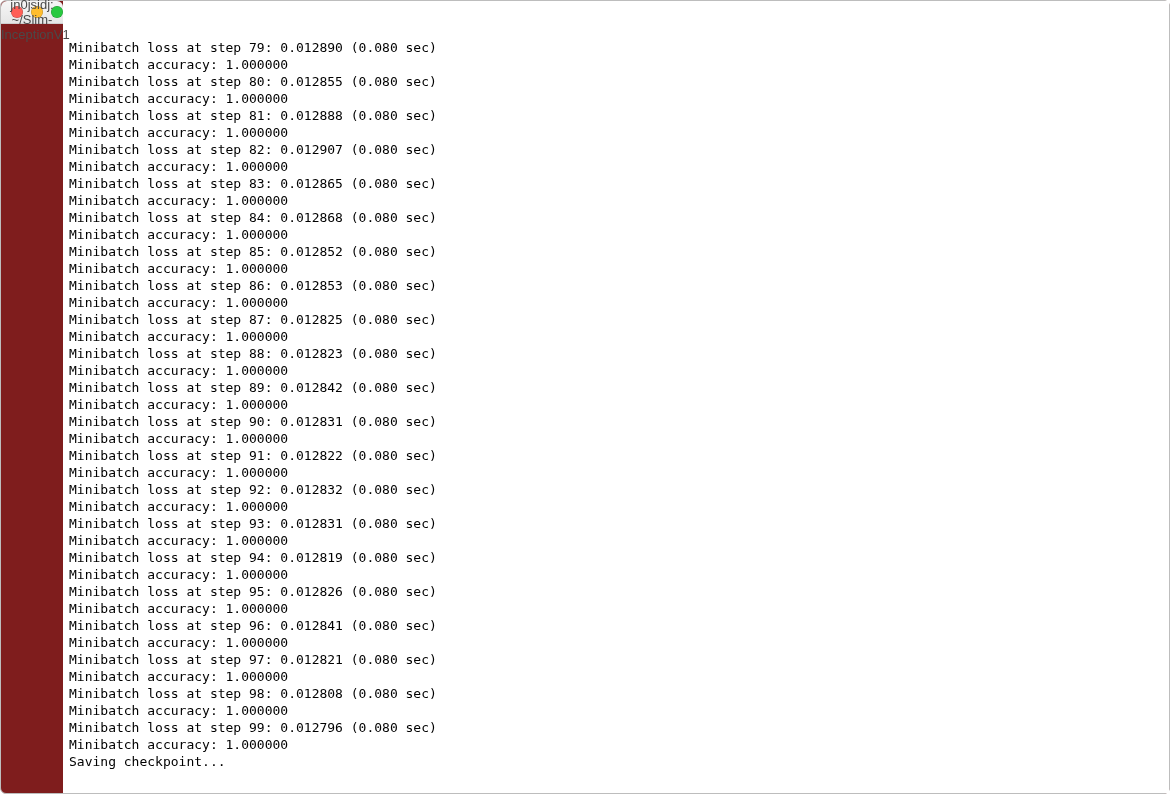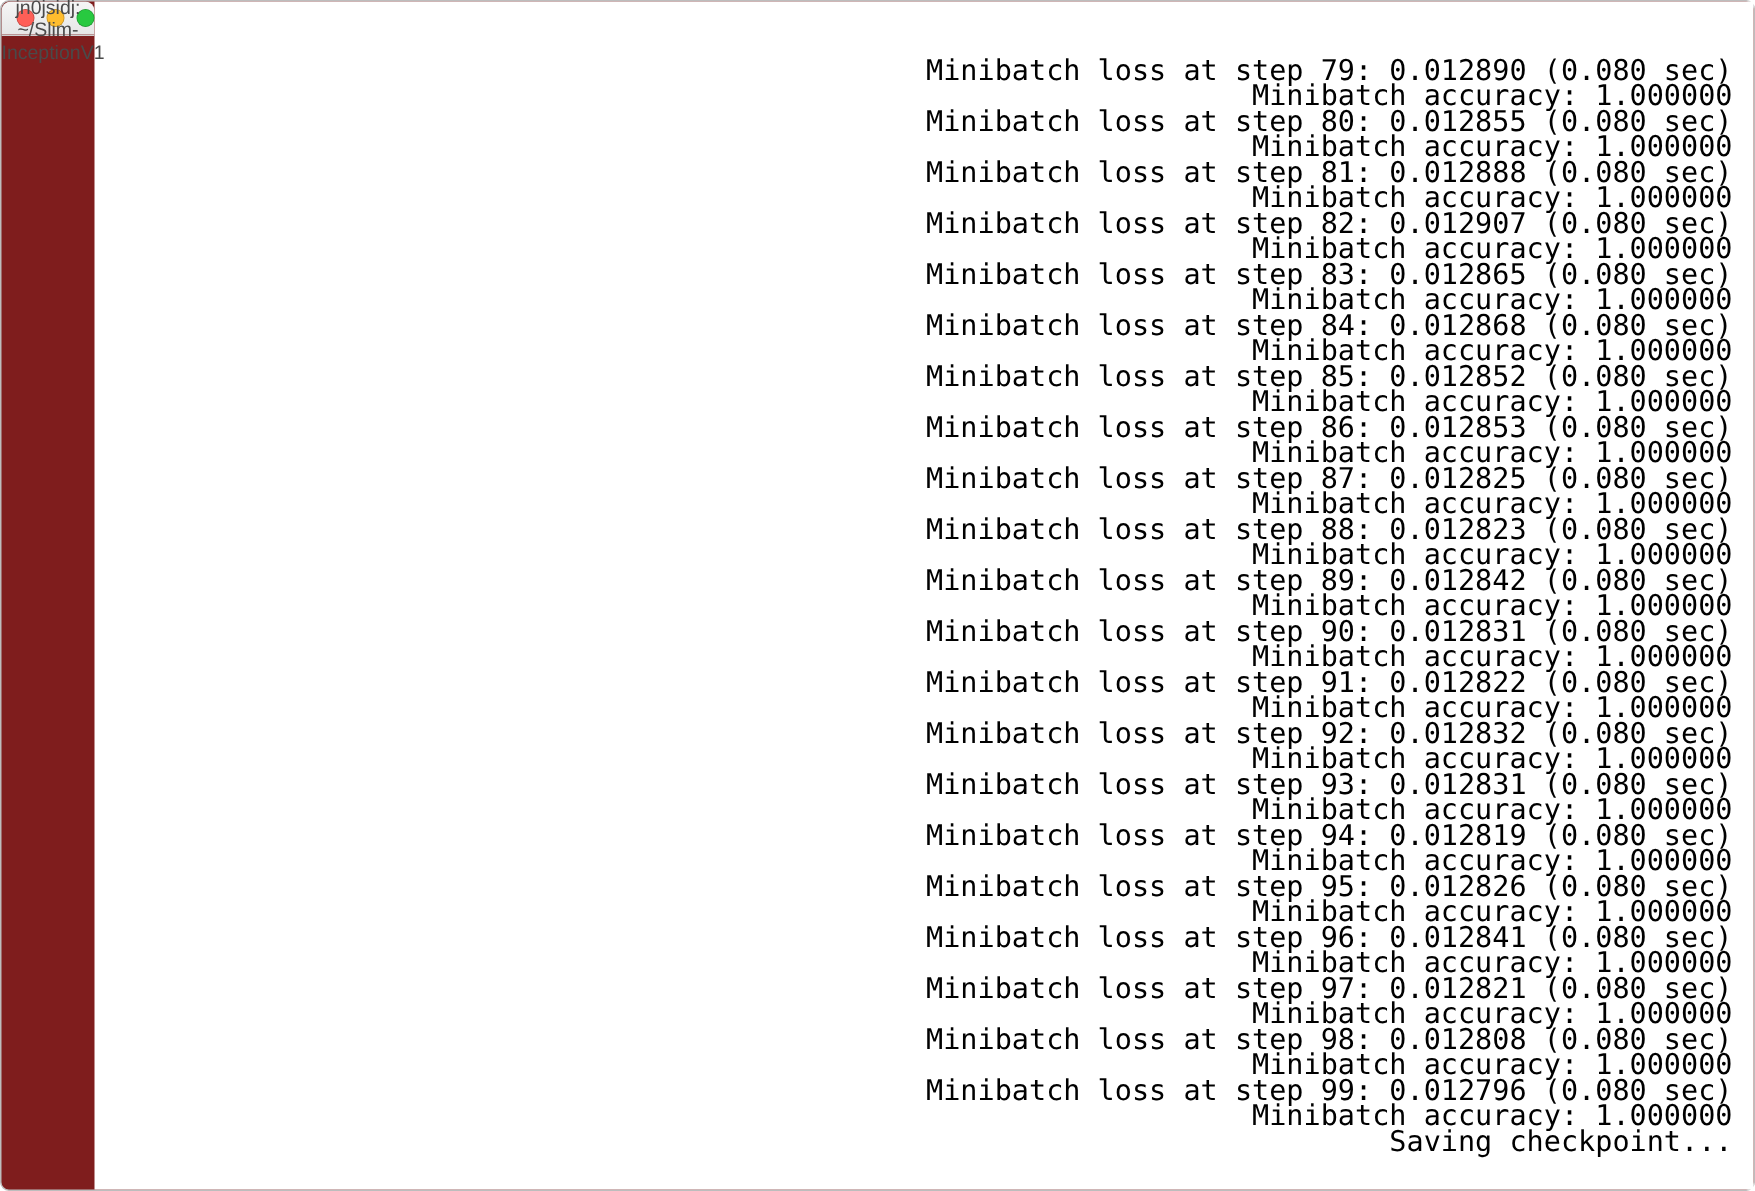--- a/index.html
+++ b/index.html
@@ -54,26 +54,25 @@
     font-family: -apple-system, "Helvetica Neue", Arial, sans-serif;
     font-size: 13px;
     color: #4a4a4a;
     pointer-events: none;
   }
   .terminal {
     flex: 1 1 auto;
     background: #ffffff;
     padding: 4px 14px 6px 6px;
     font-family: "Menlo", "Consolas", monospace;
-    font-size: 19px;
+    font-size: 13px;
     line-height: 17px;
     color: #000;
     white-space: pre;
     overflow: hidden;
-    text-align: right;
   }
   .line { display: block; }
 </style>
 </head>
 <body>
 
 <div class="window">
   <div class="titlebar">
     <div class="traffic-lights">
       <div class="tl close"></div>

